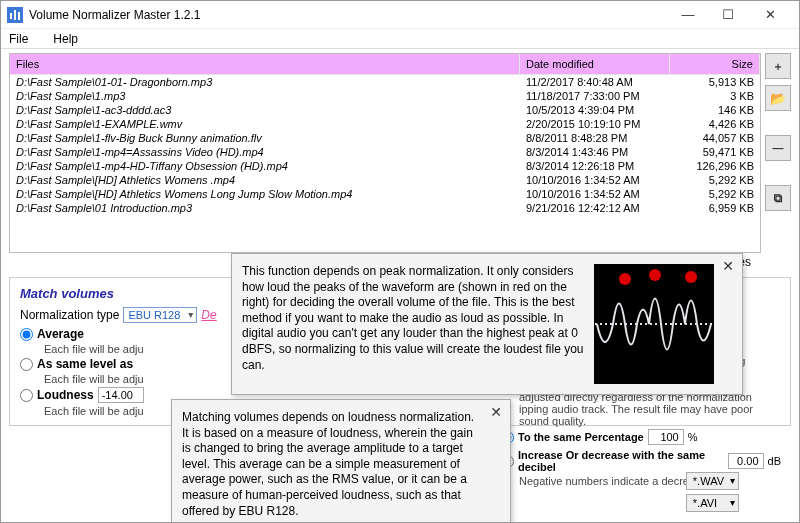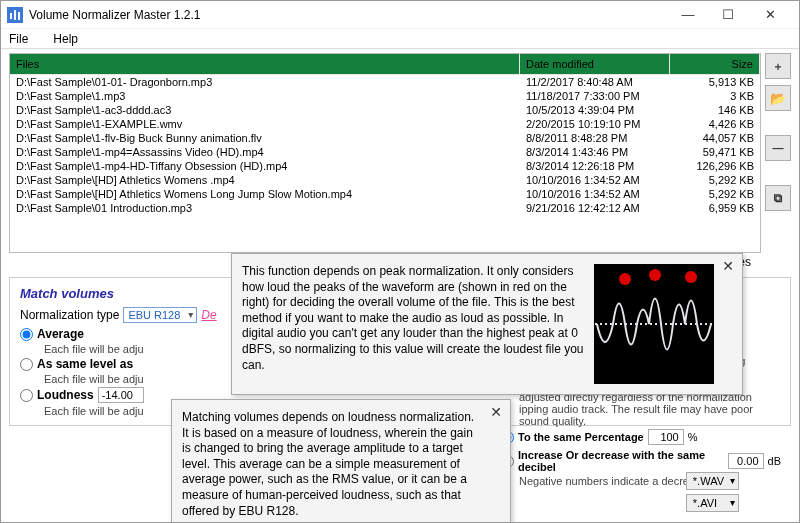--- a/index.html
+++ b/index.html
@@ -11,29 +11,29 @@
 .titlebar .winbtn { width: 40px; height: 28px; display: flex; align-items: center; justify-content: center; font-size: 13px; color: #333; }
 .titlebar .close { width: 45px; }
 
 .menubar { height: 20px; display: flex; align-items: center; padding: 0 8px; gap: 25px; border-bottom: 1px solid #ddd; }
 .menubar span { font-size: 12px; }
 
 .content { padding: 4px 8px 8px 8px; }
 
 .filepanel { position: relative; display: flex; }
 .filelist-wrap { flex: 1; border: 1px solid #bcbcbc; height: 200px; overflow-y: scroll; background:#fff; }
-.filelist-head { display: flex; background: #15803d; border-bottom: 1px solid #e6e6e6; font-size: 12px; }
+.filelist-head { display: flex; background: #f0abfc; border-bottom: 1px solid #e6e6e6; font-size: 12px; }
 .filelist-head div { padding: 4px 6px; border-right: 1px solid #e6e6e6; }
 .h-files { flex: 1; }
 .h-date { width: 150px; }
 .h-size { width: 90px; text-align: right; }
 
 .filerow { display: flex; font-size: 12px; }
 .filerow div { padding: 1px 6px; white-space: nowrap; overflow: hidden; }
-.c-files { flex: 1; }
+.c-files { flex: 1; font-style: italic; }
 .c-date { width: 150px; }
 .c-size { width: 90px; text-align: right; }
 
 .sidebtns { width: 30px; display: flex; flex-direction: column; gap: 6px; padding-left: 4px; }
 .sidebtn { width: 26px; height: 26px; border: 1px solid #adadad; background: #e6e6e6; display:flex; align-items:center; justify-content:center; font-size: 15px; font-weight:bold; color:#333; }
 .gap { height: 12px; }
 
 .filecount { text-align: right; font-size: 12px; padding: 2px 40px 0 0; }
 
 .bottompanel { margin-top: 8px; border: 1px solid #ccc; padding: 8px 10px; position:relative; }

